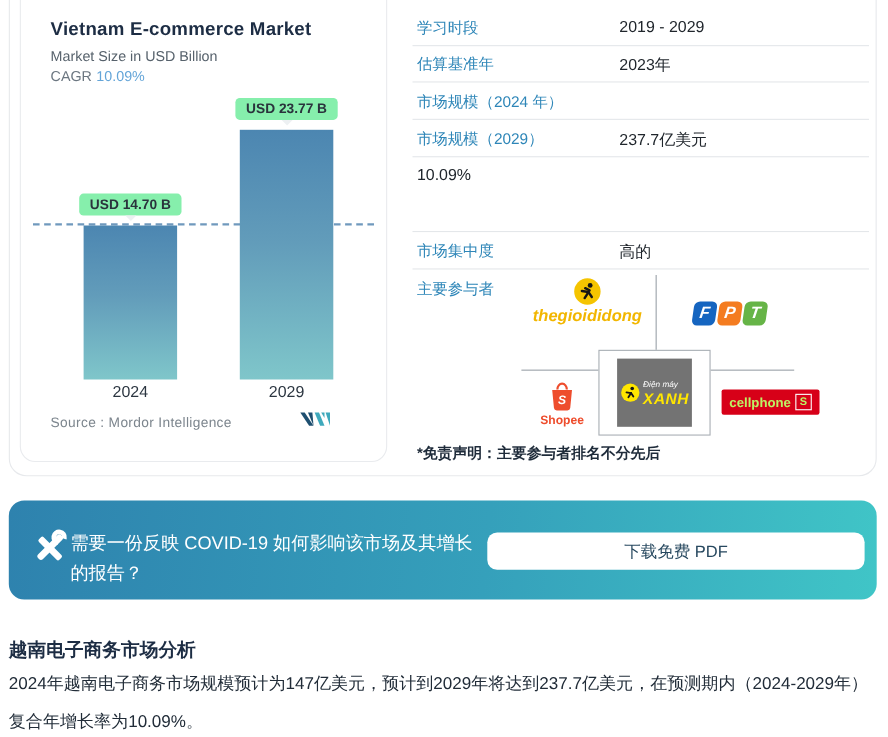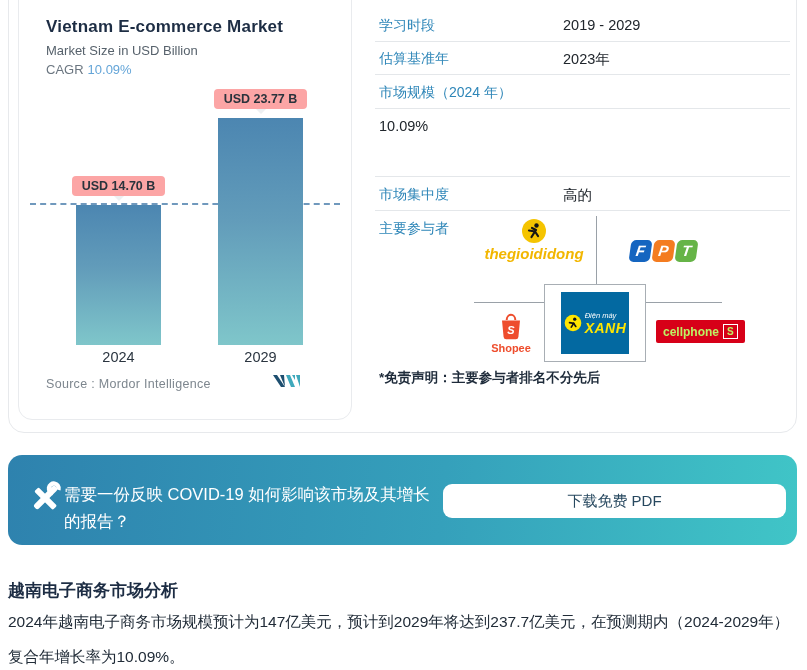--- a/index.html
+++ b/index.html
@@ -16,21 +16,21 @@
 
   .chart-title { left:46px; top:17px; font-size:17px; font-weight:700; color:#1d2d44; letter-spacing:.2px; }
   .chart-subtitle { left:46px; top:43px; font-size:13px; color:#57626c; }
   .chart-cagr { left:46px; top:62px; font-size:13px; color:#6b7680; }
   .chart-cagr .cagr-val { color:#64a5d8; margin-left:4px; }
 
   .plot { left:30px; top:80px; width:310px; height:265px; }
   .dash { position:absolute; left:0; right:0; border-top:2px dashed #7099bd; }
   .bar-group { position:absolute; bottom:0; width:85px; display:flex; flex-direction:column; align-items:center; }
   .bar { width:85px; background:linear-gradient(180deg,#4c86b1 0%,#629cba 45%,#7fc6ca 100%); }
-  .pill { position:relative; background:#fca5a5; border-radius:4px; padding:3px 10px;
+  .pill { position:relative; background:#86efac; border-radius:4px; padding:3px 10px;
     font-size:12.5px; font-weight:700; color:#2a333c; margin-bottom:9px; white-space:nowrap; }
   .caret { position:absolute; left:50%; bottom:-5px; margin-left:-5px; width:0; height:0;
     border-left:5px solid transparent; border-right:5px solid transparent; border-top:5px solid #edf0f2; }
   .year { position:absolute; top:269px; width:85px; text-align:center; font-size:14.5px; color:#2b3540; }
   .year1 { left:46px;text-align:center; } .year2 { left:188px; }
   .source { left:46px; top:377px; font-size:12.5px; color:#7d868e; letter-spacing:.3px; }
   .mordor-logo { left:272px; top:372px; }
 
   
   .facts { left:375px; top:0; width:415px; }
@@ -52,21 +52,21 @@
   .center-box { position:absolute; left:84px; top:68px; width:102px; height:78px; background:#fff;
     border:1px solid #a8aeb4; display:flex; align-items:center; justify-content:center; z-index:2; }
   .logo-tgdd { position:absolute; left:8px; top:2px; width:132px; display:flex; flex-direction:column; align-items:center; }
   .tgdd-text { color:#f2b600; font-weight:700; font-style:italic; font-size:15px; margin-top:1px; }
   .logo-fpt { position:absolute; left:170px; top:24px; display:flex; }
   .fpt-seg { display:inline-block; width:21px; height:22px; border-radius:5px; transform:skewX(-8deg);
     color:#fff; font-weight:700; font-style:italic; text-align:center; line-height:22px; font-size:15px; margin-right:2px; }
   .fpt-f { background:#1565c0; } .fpt-p { background:#f47c20; } .fpt-t { background:#66b447; }
   .logo-shopee { position:absolute; left:22px; top:96px; width:58px; display:flex; flex-direction:column; align-items:center; }
   .shopee-text { color:#ee4d2d; font-size:11px; font-weight:700; margin-top:1px; }
-  .dmx { width:68px; height:62px; background:#0369a1; display:flex; align-items:center; justify-content:center; gap:3px; }
+  .dmx { width:68px; height:62px; background:#737373; display:flex; align-items:center; justify-content:center; gap:3px; }
   .dmx-lines { display:flex; flex-direction:column; align-items:flex-start; }
   .dmx-top { color:#fff; font-style:italic; font-size:7.5px; }
   .dmx-main { color:#ffe600; font-style:italic; font-weight:700; font-size:14px; letter-spacing:.5px; }
   .logo-cellphone { position:absolute; left:196px; top:104px; background:#d70018; color:#bef264;
     padding:4px 7px; font-weight:700; font-size:12px; display:flex; align-items:center; gap:4px; border-radius:2px; }
   .cp-s { border:1px solid #fff; padding:0 3px; font-size:10px; line-height:13px; }
 
   
   .banner { left:8px; top:455px; width:789px; height:90px; border-radius:14px;
     background:linear-gradient(95deg,#2e82ae 0%,#35a0bb 55%,#40c5c7 100%); }
@@ -120,20 +120,24 @@
   <div class="frow r1">
     <div class="lbl">学习时段</div>
     <div class="val">2019 - 2029</div>
   </div>
   <div class="frow r2">
     <div class="lbl">估算基准年</div>
     <div class="val">2023年</div>
   </div>
   <div class="frow r3">
     <div class="lbl">市场规模（2024 年）</div>
+  </div>
+  <div class="frow r4">
+    <div class="lbl">市场规模（2029）</div>
+    <div class="val">237.7亿美元</div>
   </div>
   <div class="frow r5">
     <div class="val">10.09%</div>
   </div>
   <div class="frow r6">
     <div class="lbl">市场集中度</div>
     <div class="val">高的</div>
   </div>
 
   <div class="frow rplayers">

